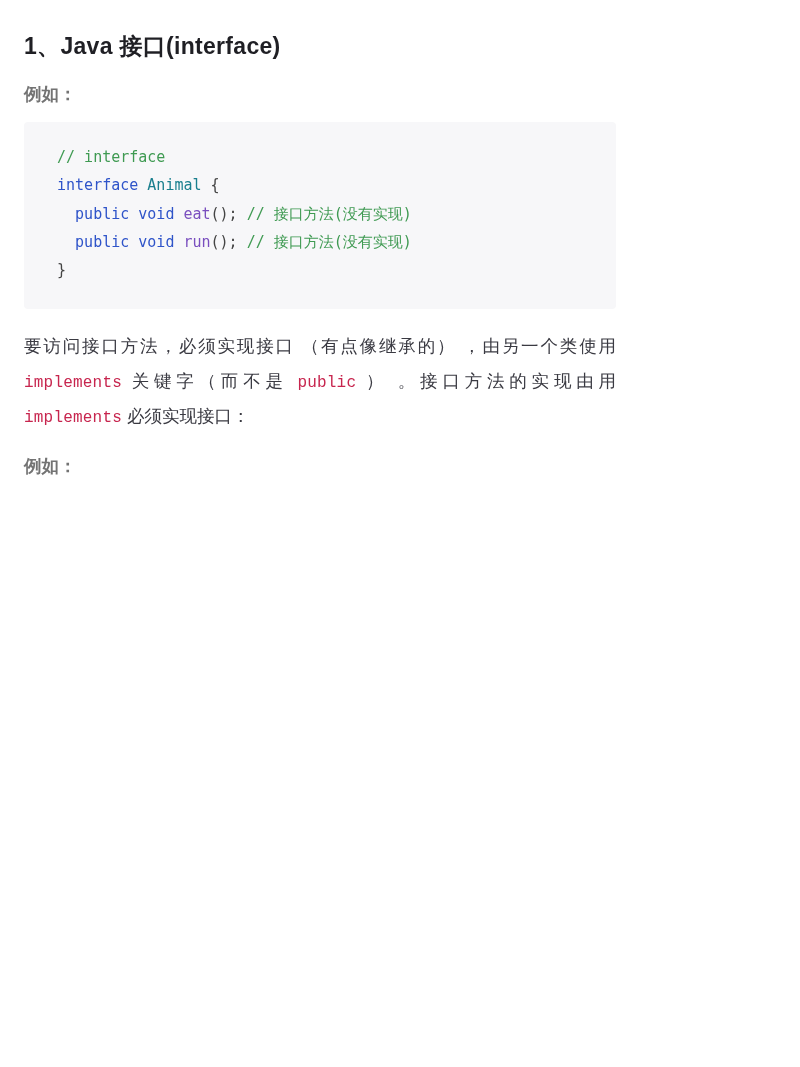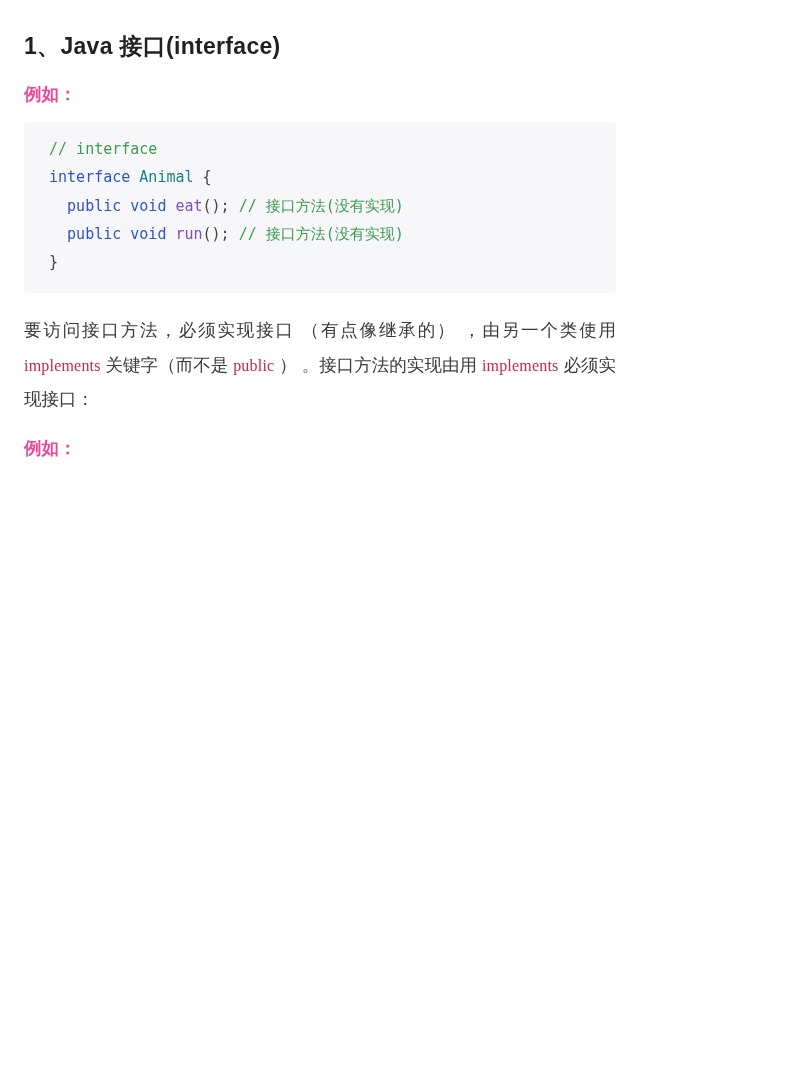--- a/index.html
+++ b/index.html
@@ -27,41 +27,41 @@
     line-height: 1.4;
   }
   p.para {
     font-size: 17.5px;
     line-height: 1.95;
     color: #3a3a42;
     margin: 0 0 18px 0;
     text-align: justify;
   }
   p.para .mono-inline {
-    font-family: Liberation Serif, serif;
+    font-family: Liberation Mono, monospace;
     font-size: 16px;
     color: #c7254e;
     letter-spacing: 0.2px;
   }
   h3.subhead {
     font-size: 17.5px;
     font-weight: bold;
-    color: #ec4899;
+    color: #737373;
     margin: 18px 0 14px 0;
     line-height: 1.6;
   }
   .code-block {
     background: #f7f7f9;
     border-radius: 4px;
     padding: 14px 16px 16px 16px;
     margin: 0 0 20px 0;
     overflow-x: auto;
   }
   .code-block pre {
-    margin: 0;
+    margin: 8px;
     font-family: "Liberation Mono", "DejaVu Sans Mono", monospace;
     font-size: 15px;
     line-height: 1.75;
     white-space: pre;
     color: #333;
   }
   .tok-comment { color: #3f9a52; }
   .tok-keyword { color: #2f54c9; }
   .tok-type    { color: #1a7f8e; }
   .tok-fn      { color: #7a4fbf; }

